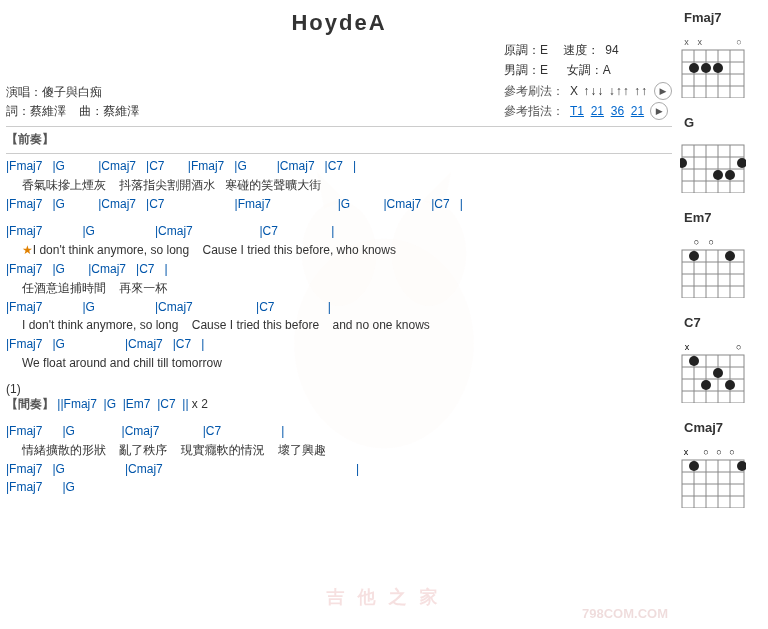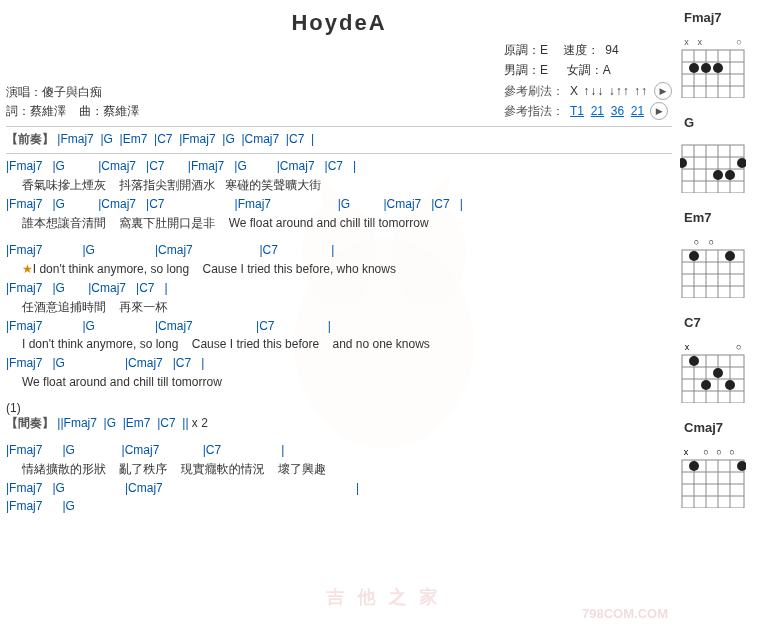--- a/index.html
+++ b/index.html
@@ -257,35 +257,33 @@
           <span class="play-btn">▶</span>
         </div>
       </div>
     </div>
 
     <hr class="divider">
 
     <div class="song-section">
       <div class="chord-line">
         <span class="section-label">【前奏】</span>
-        <span>&nbsp;|Fmaj7&nbsp;&nbsp;|G&nbsp;&nbsp;|Em7&nbsp;&nbsp;|C7&nbsp;&nbsp;|Fmaj7&nbsp;&nbsp;|G&nbsp;&nbsp;|Cmaj7&nbsp;&nbsp;|C7&nbsp;&nbsp;|</span>
       </div>
     </div>
 
     <hr class="divider">
 
     <div class="song-section">
       <div class="chord-line">
         <span>|Fmaj7&nbsp;&nbsp;&nbsp;|G&nbsp;&nbsp;&nbsp;&nbsp;&nbsp;&nbsp;&nbsp;&nbsp;&nbsp;&nbsp;|Cmaj7&nbsp;&nbsp;&nbsp;|C7&nbsp;&nbsp;&nbsp;&nbsp;&nbsp;&nbsp;&nbsp;|Fmaj7&nbsp;&nbsp;&nbsp;|G&nbsp;&nbsp;&nbsp;&nbsp;&nbsp;&nbsp;&nbsp;&nbsp;&nbsp;|Cmaj7&nbsp;&nbsp;&nbsp;|C7&nbsp;&nbsp;&nbsp;|</span>
       </div>
       <div class="lyric-line">香氣味摻上煙灰&nbsp;&nbsp;&nbsp;&nbsp;抖落指尖割開酒水&nbsp;&nbsp;&nbsp;寒碰的笑聲曠大街</div>
       <div class="chord-line">
         <span>|Fmaj7&nbsp;&nbsp;&nbsp;|G&nbsp;&nbsp;&nbsp;&nbsp;&nbsp;&nbsp;&nbsp;&nbsp;&nbsp;&nbsp;|Cmaj7&nbsp;&nbsp;&nbsp;|C7&nbsp;&nbsp;&nbsp;&nbsp;&nbsp;&nbsp;&nbsp;&nbsp;&nbsp;&nbsp;&nbsp;&nbsp;&nbsp;&nbsp;&nbsp;&nbsp;&nbsp;&nbsp;&nbsp;&nbsp;&nbsp;|Fmaj7&nbsp;&nbsp;&nbsp;&nbsp;&nbsp;&nbsp;&nbsp;&nbsp;&nbsp;&nbsp;&nbsp;&nbsp;&nbsp;&nbsp;&nbsp;&nbsp;&nbsp;&nbsp;&nbsp;&nbsp;|G&nbsp;&nbsp;&nbsp;&nbsp;&nbsp;&nbsp;&nbsp;&nbsp;&nbsp;&nbsp;|Cmaj7&nbsp;&nbsp;&nbsp;|C7&nbsp;&nbsp;&nbsp;|</span>
       </div>
-      <div class="lyric-line">誰本想讓音清間&nbsp;&nbsp;&nbsp;&nbsp;窩裏下肚開口是非&nbsp;&nbsp;&nbsp;&nbsp;We float around and chill till tomorrow</div>
     </div>
 
     <div style="height:4px"></div>
 
     <div class="song-section">
       <div class="chord-line">
         <span>|Fmaj7&nbsp;&nbsp;&nbsp;&nbsp;&nbsp;&nbsp;&nbsp;&nbsp;&nbsp;&nbsp;&nbsp;&nbsp;|G&nbsp;&nbsp;&nbsp;&nbsp;&nbsp;&nbsp;&nbsp;&nbsp;&nbsp;&nbsp;&nbsp;&nbsp;&nbsp;&nbsp;&nbsp;&nbsp;&nbsp;&nbsp;|Cmaj7&nbsp;&nbsp;&nbsp;&nbsp;&nbsp;&nbsp;&nbsp;&nbsp;&nbsp;&nbsp;&nbsp;&nbsp;&nbsp;&nbsp;&nbsp;&nbsp;&nbsp;&nbsp;&nbsp;&nbsp;|C7&nbsp;&nbsp;&nbsp;&nbsp;&nbsp;&nbsp;&nbsp;&nbsp;&nbsp;&nbsp;&nbsp;&nbsp;&nbsp;&nbsp;&nbsp;&nbsp;|</span>
       </div>
       <div class="lyric-line"><span class="star">★</span>I don't think anymore, so long&nbsp;&nbsp;&nbsp;&nbsp;Cause I tried this before, who knows</div>
       <div class="chord-line">

